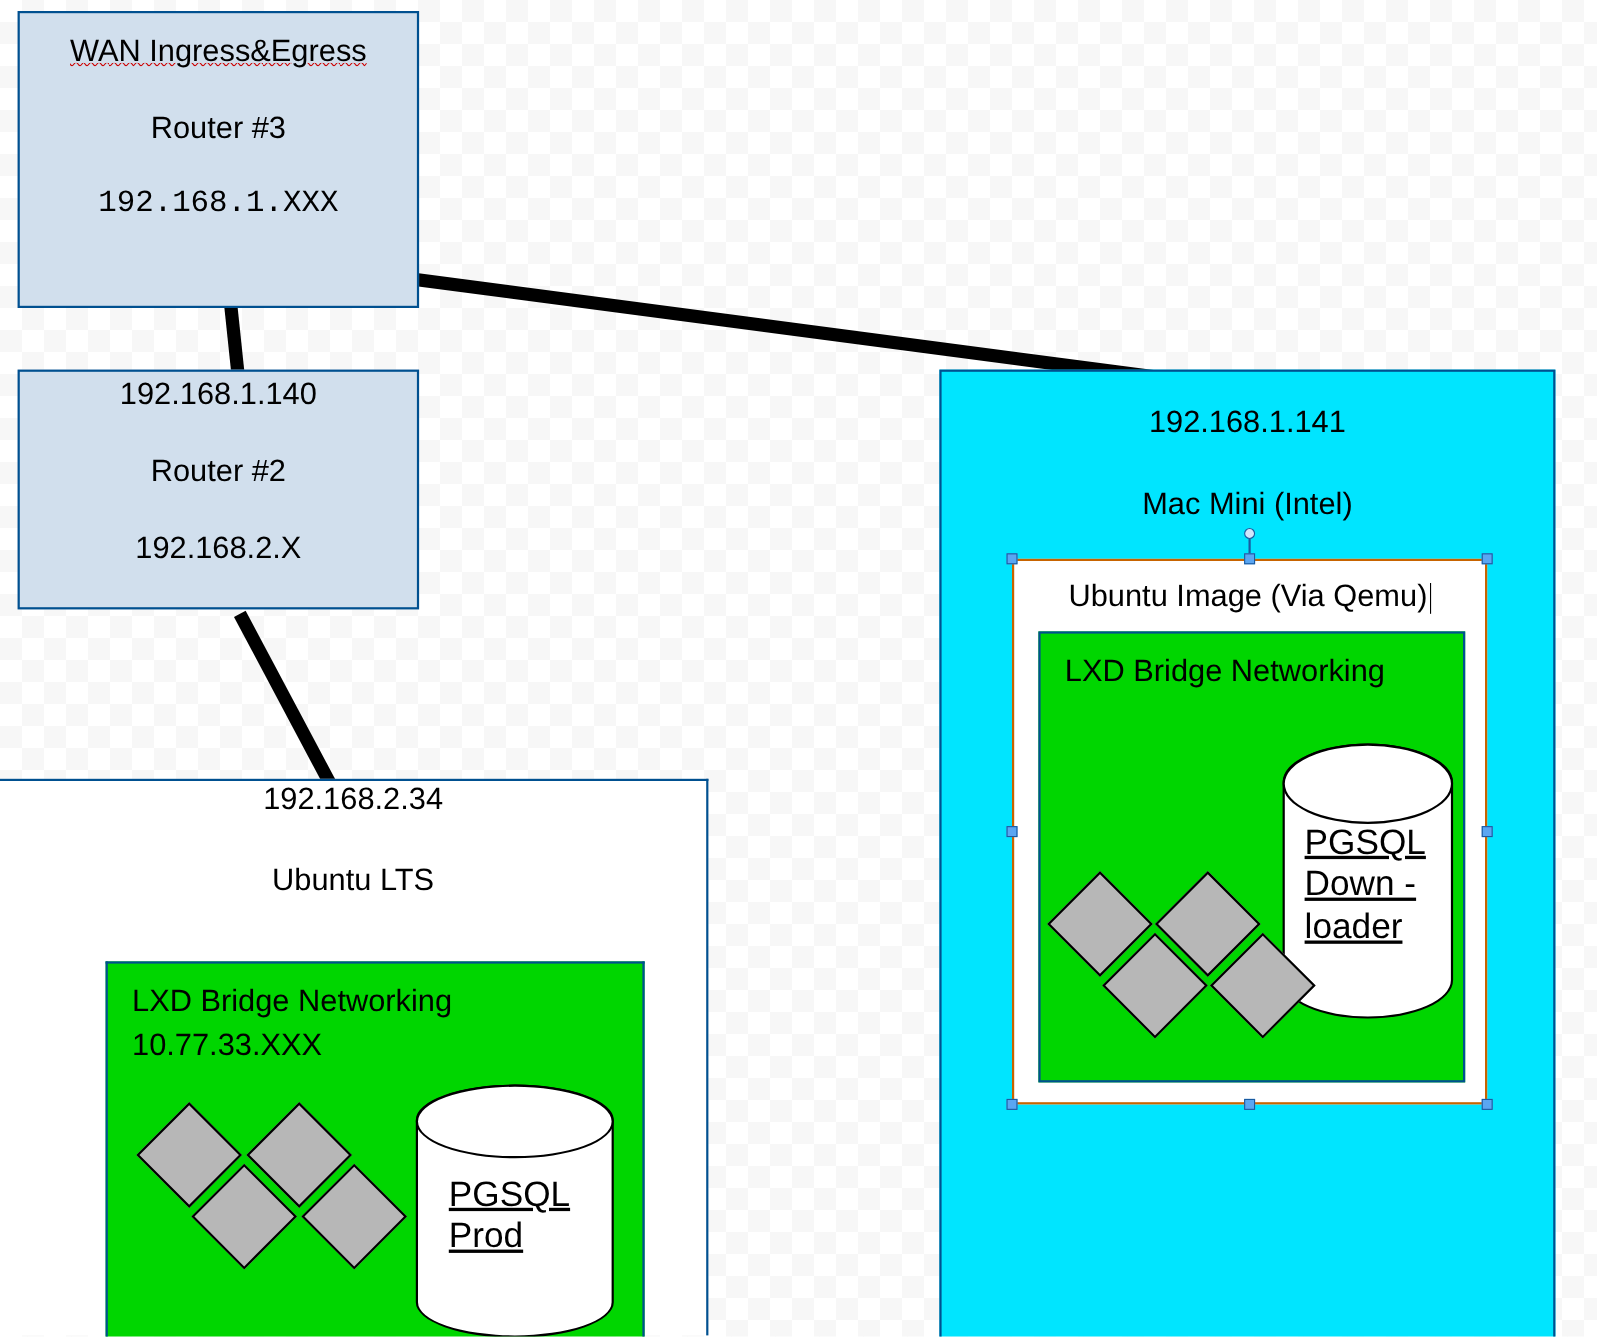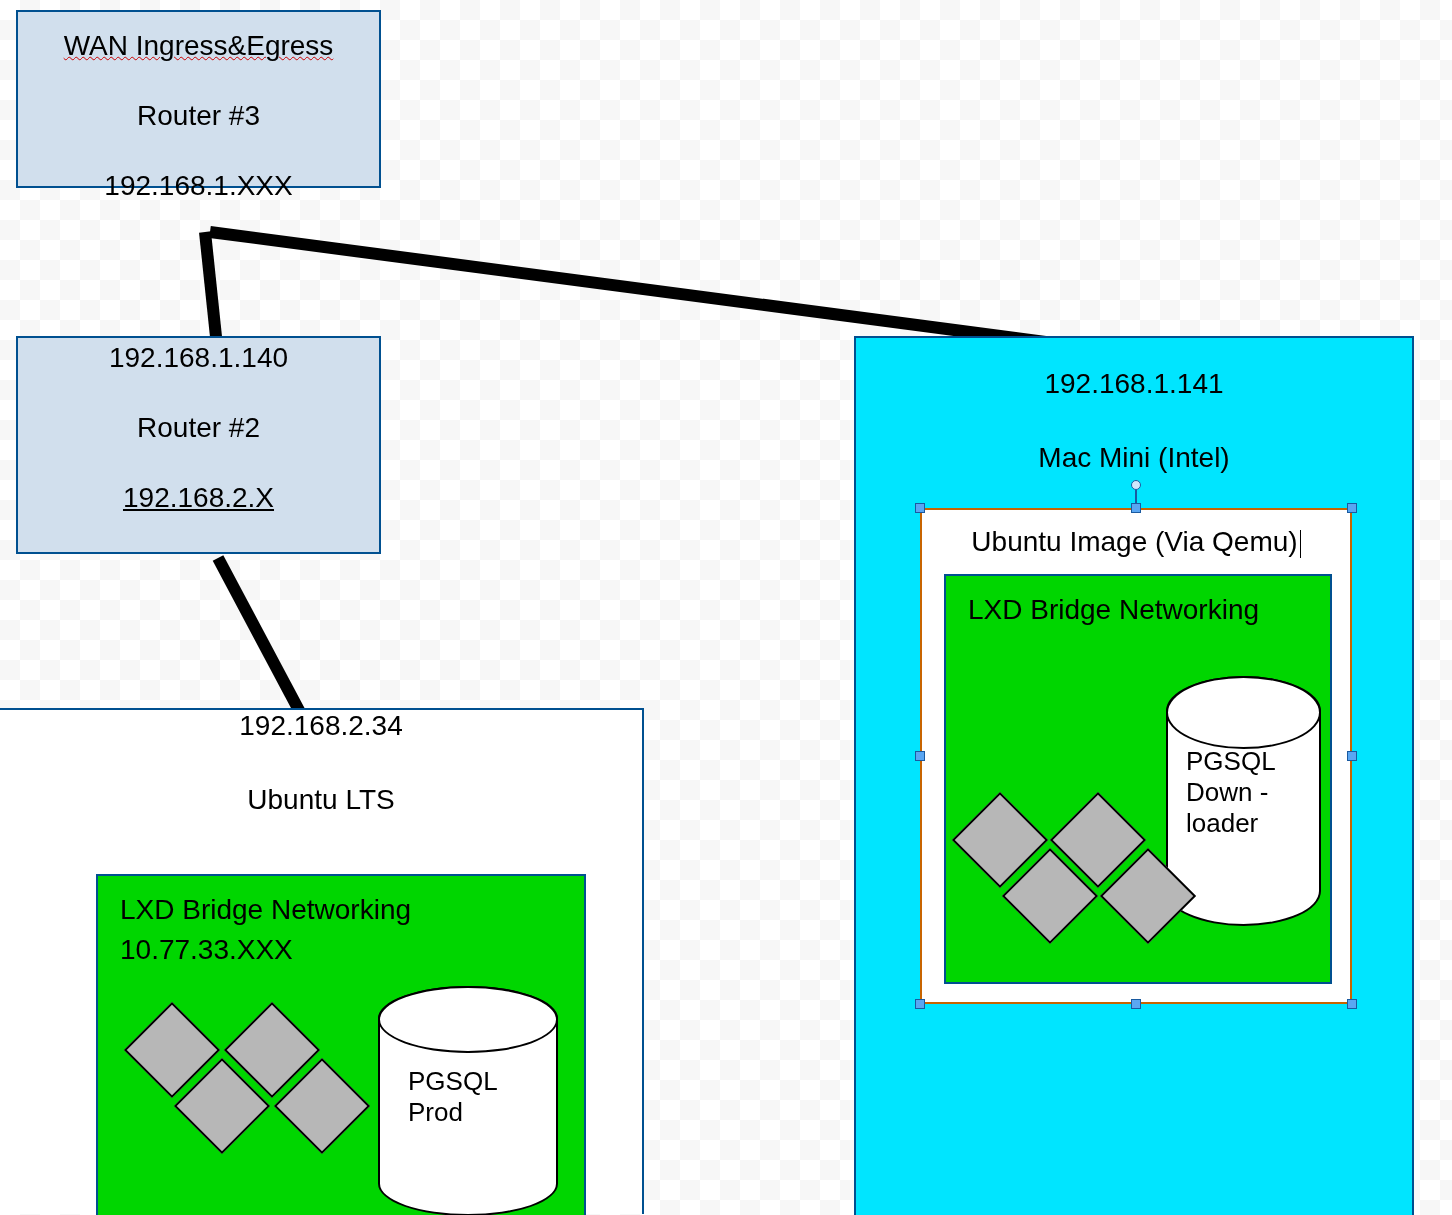--- a/index.html
+++ b/index.html
@@ -53,22 +53,23 @@
       position: absolute;
       top: -2px; left: -2px; right: -2px;
       height: 28%;
       background: #fff;
       border: 2px solid #000;
       border-radius: 50%;
     }
     .cyl-label {
       position: absolute;
       z-index: 2;
-      font-size: 26px;
+      font-size: 32px;
       line-height: 1.2;
+      text-decoration: underline;
     }
     .diamond {
       position: absolute;
       width: 68px; height: 68px;
       background: #b7b7b7;
       border: 2px solid #000;
       transform: rotate(45deg);
     }
     .txt { display: block; }
     .selection-handle {
@@ -85,30 +86,30 @@
       border: 1px solid #1a5aa0;
     }
   </style>
 </head>
 <body>
 
 <div class="line" style="left:205px; top:226px; width:115px; height:12px; transform:rotate(84deg);"></div>
 <div class="line" style="left:210px; top:226px; width:980px; height:12px; transform:rotate(7.5deg);"></div>
 <div class="line" style="left:218px; top:552px; width:220px; height:12px; transform:rotate(62deg);"></div>
 
-<div class="node router-box" style="left:16px; top:10px; width:365px; height:178px; padding-top:18px;">
+<div class="node router-box" style="left:16px; top:10px; width:365px; height:270px; padding-top:18px;">
   <span class="txt" style="text-decoration: underline wavy #c00 1px;">WAN Ingress&amp;Egress</span>
   <span class="txt" style="margin-top:38px;">Router #3</span>
-  <span class="txt" style="margin-top:38px;">192.168.1.XXX</span>
+  <span class="txt" style="margin-top:38px;font-family:Liberation Mono, monospace;">192.168.1.XXX</span>
 </div>
 
 <div class="node router-box" style="left:16px; top:336px; width:365px; height:218px; padding-top:4px;">
   <span class="txt">192.168.1.140</span>
   <span class="txt" style="margin-top:38px;">Router #2</span>
-  <span class="txt" style="margin-top:38px;text-decoration:underline;">192.168.2.X</span>
+  <span class="txt" style="margin-top:38px;">192.168.2.X</span>
 </div>
 
 <div class="node orange-box" style="left:0px; top:708px; width:644px; height:506px; border-left:none; border-bottom:none;">
   <span class="txt">192.168.2.34</span>
   <span class="txt" style="margin-top:42px;">Ubuntu LTS</span>
 
   <div class="green-box node" style="left:96px; top:164px; width:490px; height:350px; border-bottom:none;">
     <span class="txt">LXD Bridge Networking</span>
     <span class="txt" style="margin-top:8px;">10.77.33.XXX</span>
 

